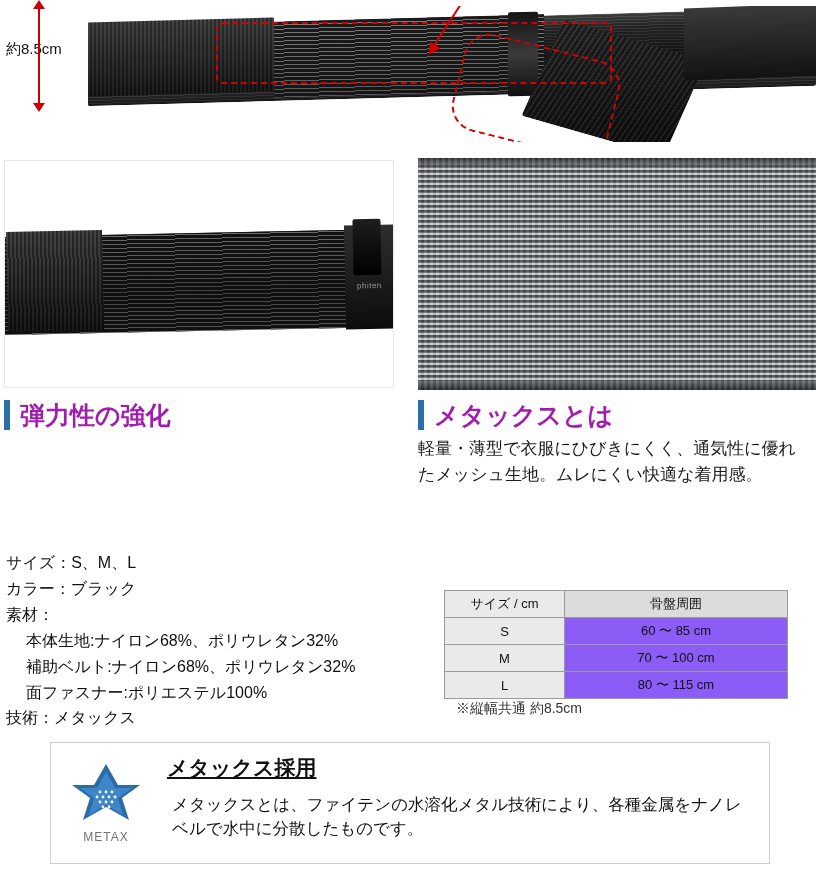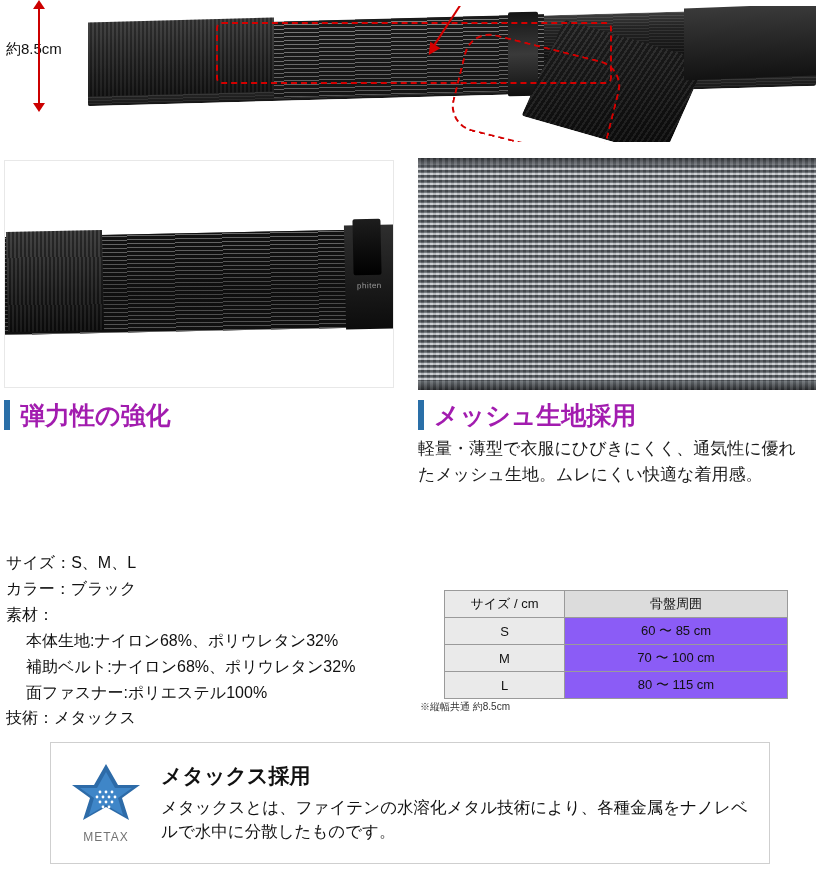--- a/index.html
+++ b/index.html
@@ -171,36 +171,36 @@
     border-collapse: collapse; font-size: 13px;
   }
   .size-table th, .size-table td {
     border: 1px solid #9a9a9a; text-align: center; padding: 4px 2px; height: 23px;
     color: #111; font-weight: normal;
   }
   .size-table thead th { background: #dcdcdc; font-size: 13px; }
   .size-table .col-size { width: 120px; background: #eaeaea; }
   .size-table .col-val { background: #8b5cf6; }
   .table-note {
-    position: absolute; left: 420px; top: 700px; font-size: 10px; color: #333;
+    position: absolute; left: 456px; top: 700px; font-size: 14px; color: #333;
   }
 
   
   .metax {
     position: absolute; left: 50px; top: 742px; width: 720px; height: 122px;
     border: 1px solid #cfcfcf; background: #fff;
     display: flex; align-items: center;
   }
   .metax-logo { width: 110px; text-align: center; flex: 0 0 110px; }
   .metax-star { position: relative; width: 72px; height: 66px; margin: 0 auto; }
   .metax-star svg { display: block; }
   .metax-name { font-size: 12px; color: #737373; letter-spacing: 1px; margin-top: 2px; }
   .metax-text { flex: 1; padding-right: 16px; }
-  .metax-text h3 { margin: 0 0 6px 0; font-size: 21px; font-weight: 700; color: #111; }
-  .metax-text p { margin: 0; font-size: 16.5px; line-height: 1.45; color: #111; }
+  .metax-text h3 { margin: 0 0 6px 6px; font-size: 21px; font-weight: 700; color: #111; text-decoration: underline; }
+  .metax-text p { margin: 11px; font-size: 16.5px; line-height: 1.45; color: #111; }
 </style>
 </head>
 <body>
 
 <div class="page">
 
   <div class="top-section">
     <div class="dim-label">約8.5cm</div>
     <div class="arrow-vert"></div>
 
@@ -229,21 +229,21 @@
     <div class="photo-right">
       <div class="edge-top"></div>
       <div class="edge-bot"></div>
     </div>
   </div>
 
   <div class="feat feat-left">
     <h2>弾力性の強化</h2>
   </div>
   <div class="feat feat-right">
-    <h2>メッシュ生地採用</h2>
+    <h2>メタックスとは</h2>
     <p>軽量・薄型で衣服にひびきにくく、通気性に優れたメッシュ生地。ムレにくい快適な着用感。</p>
   </div>
 
   <div class="specs">
     <div>サイズ：S、M、L</div>
     <div>カラー：ブラック</div>
     <div>素材：</div>
     <div class="indent">本体生地:ナイロン68%、ポリウレタン32%</div>
     <div class="indent">補助ベルト:ナイロン68%、ポリウレタン32%</div>
     <div class="indent">面ファスナー:ポリエステル100%</div>

